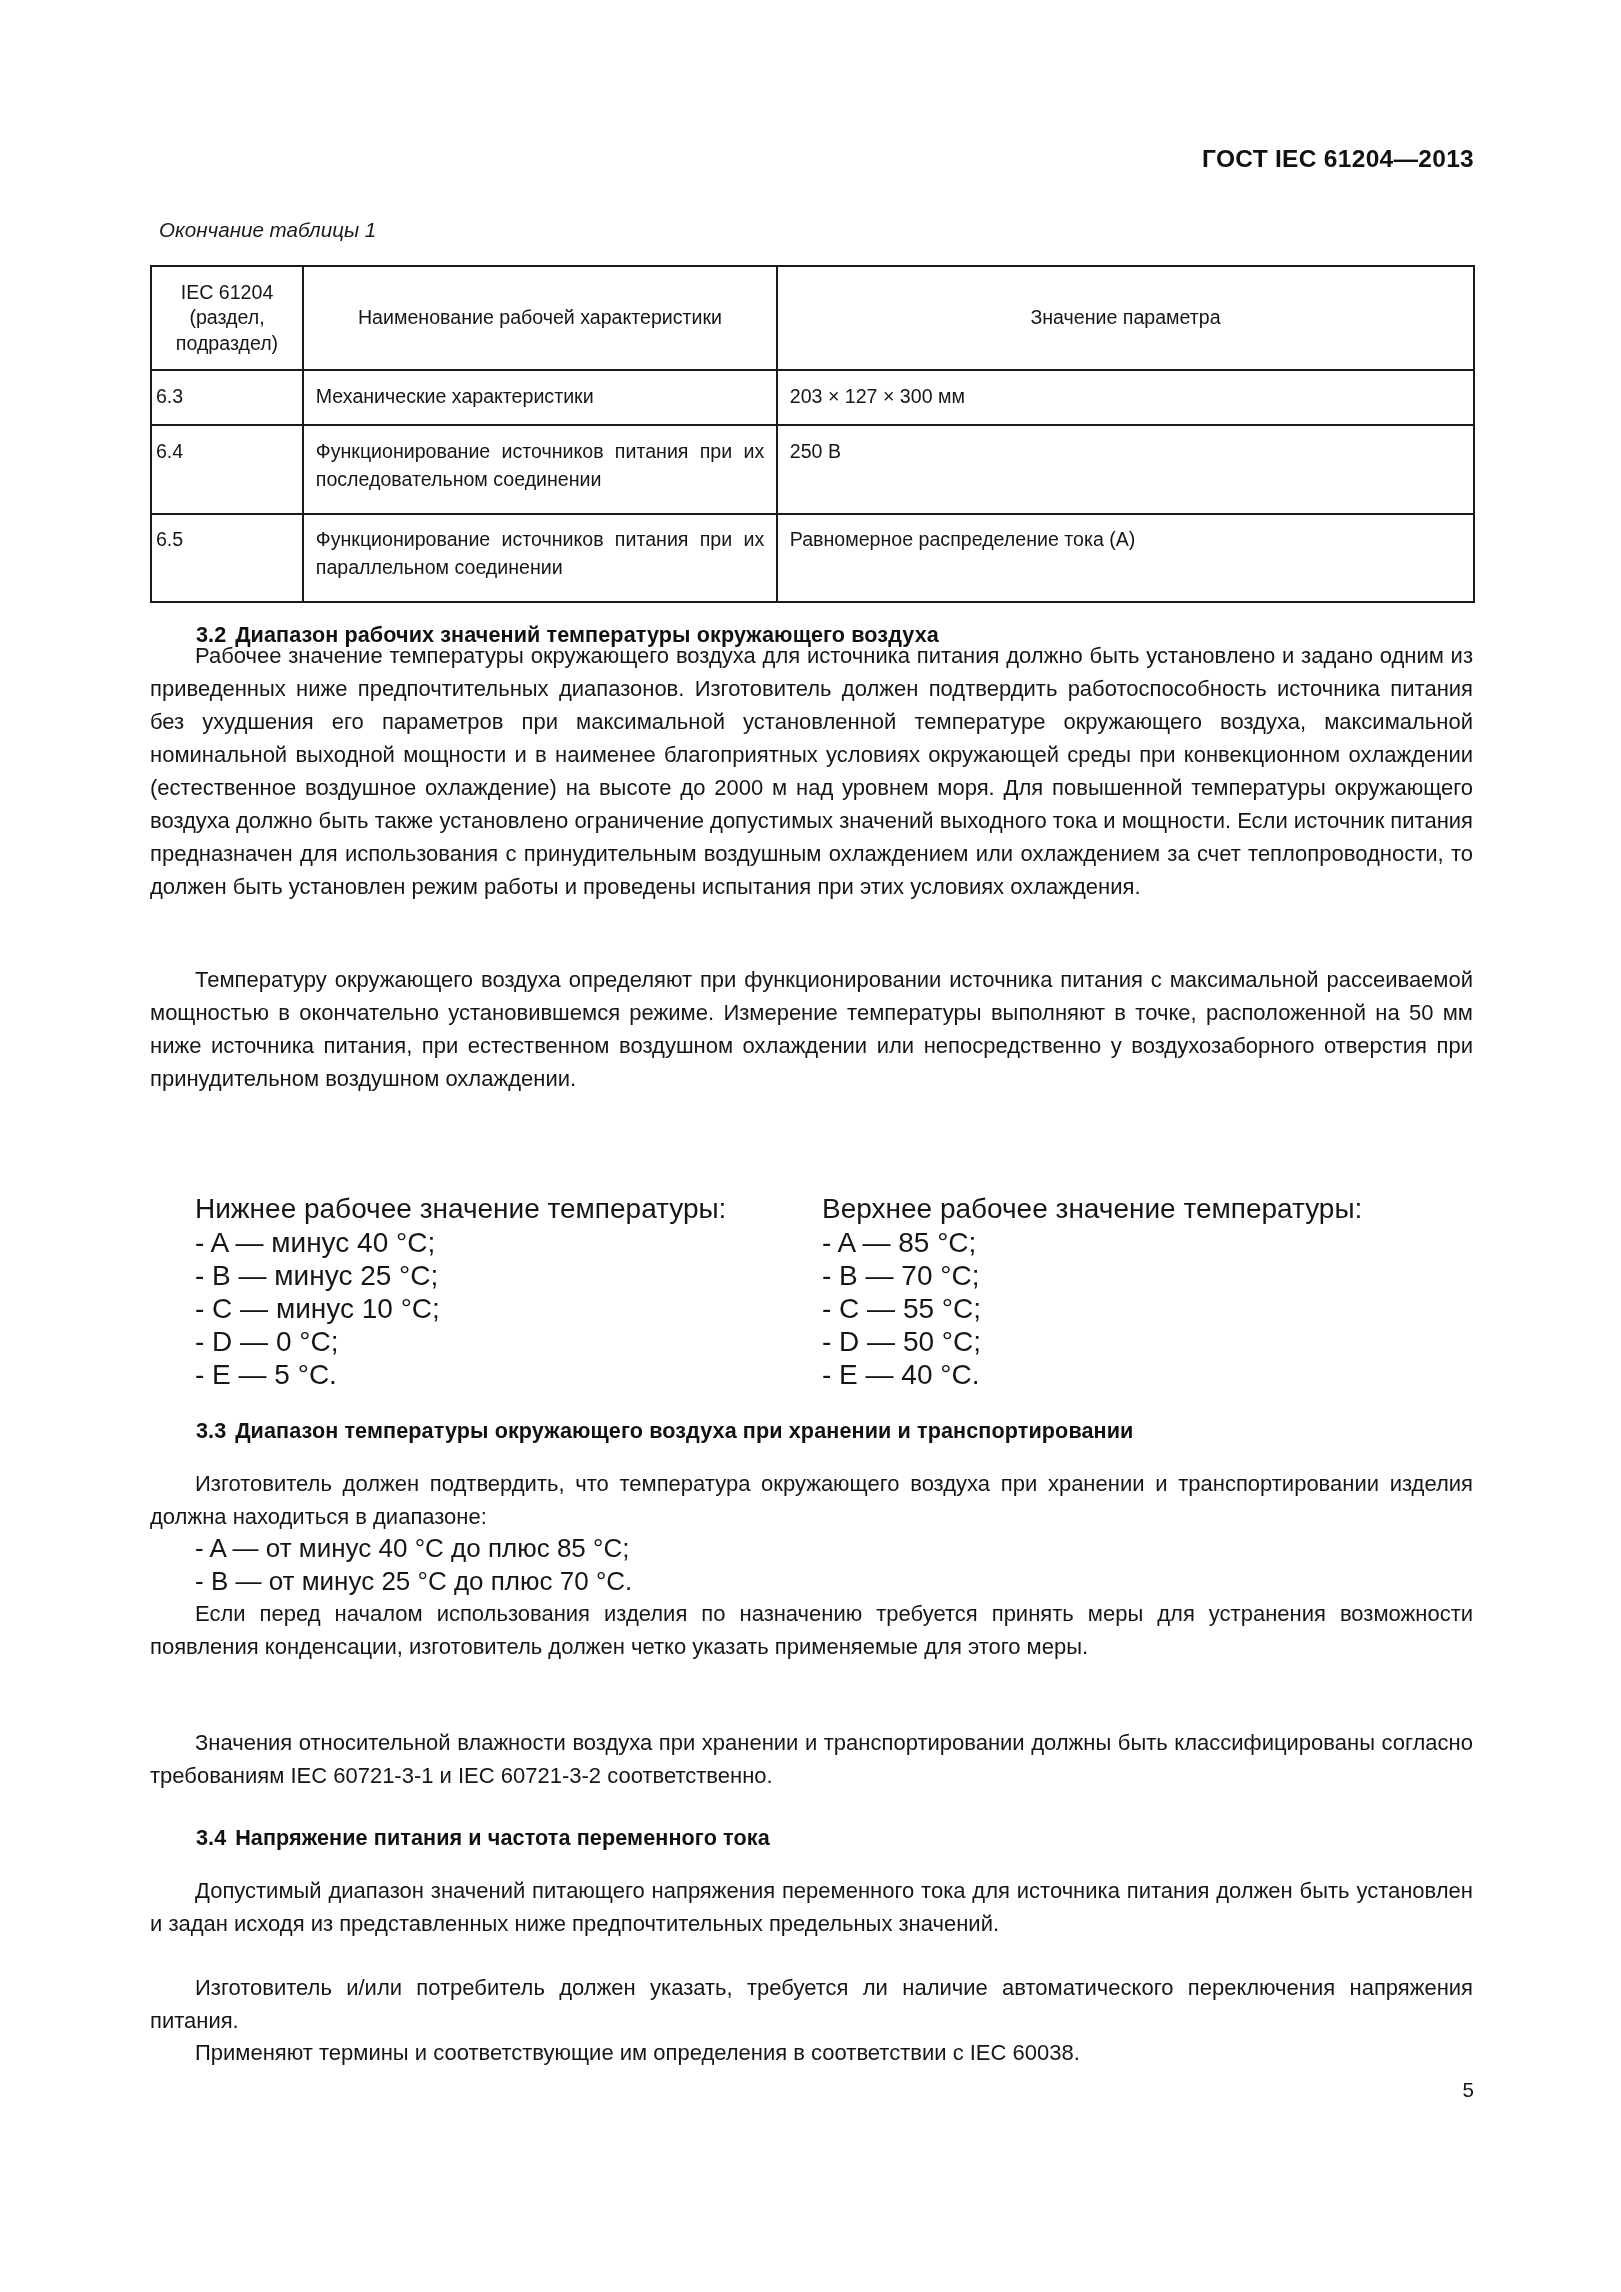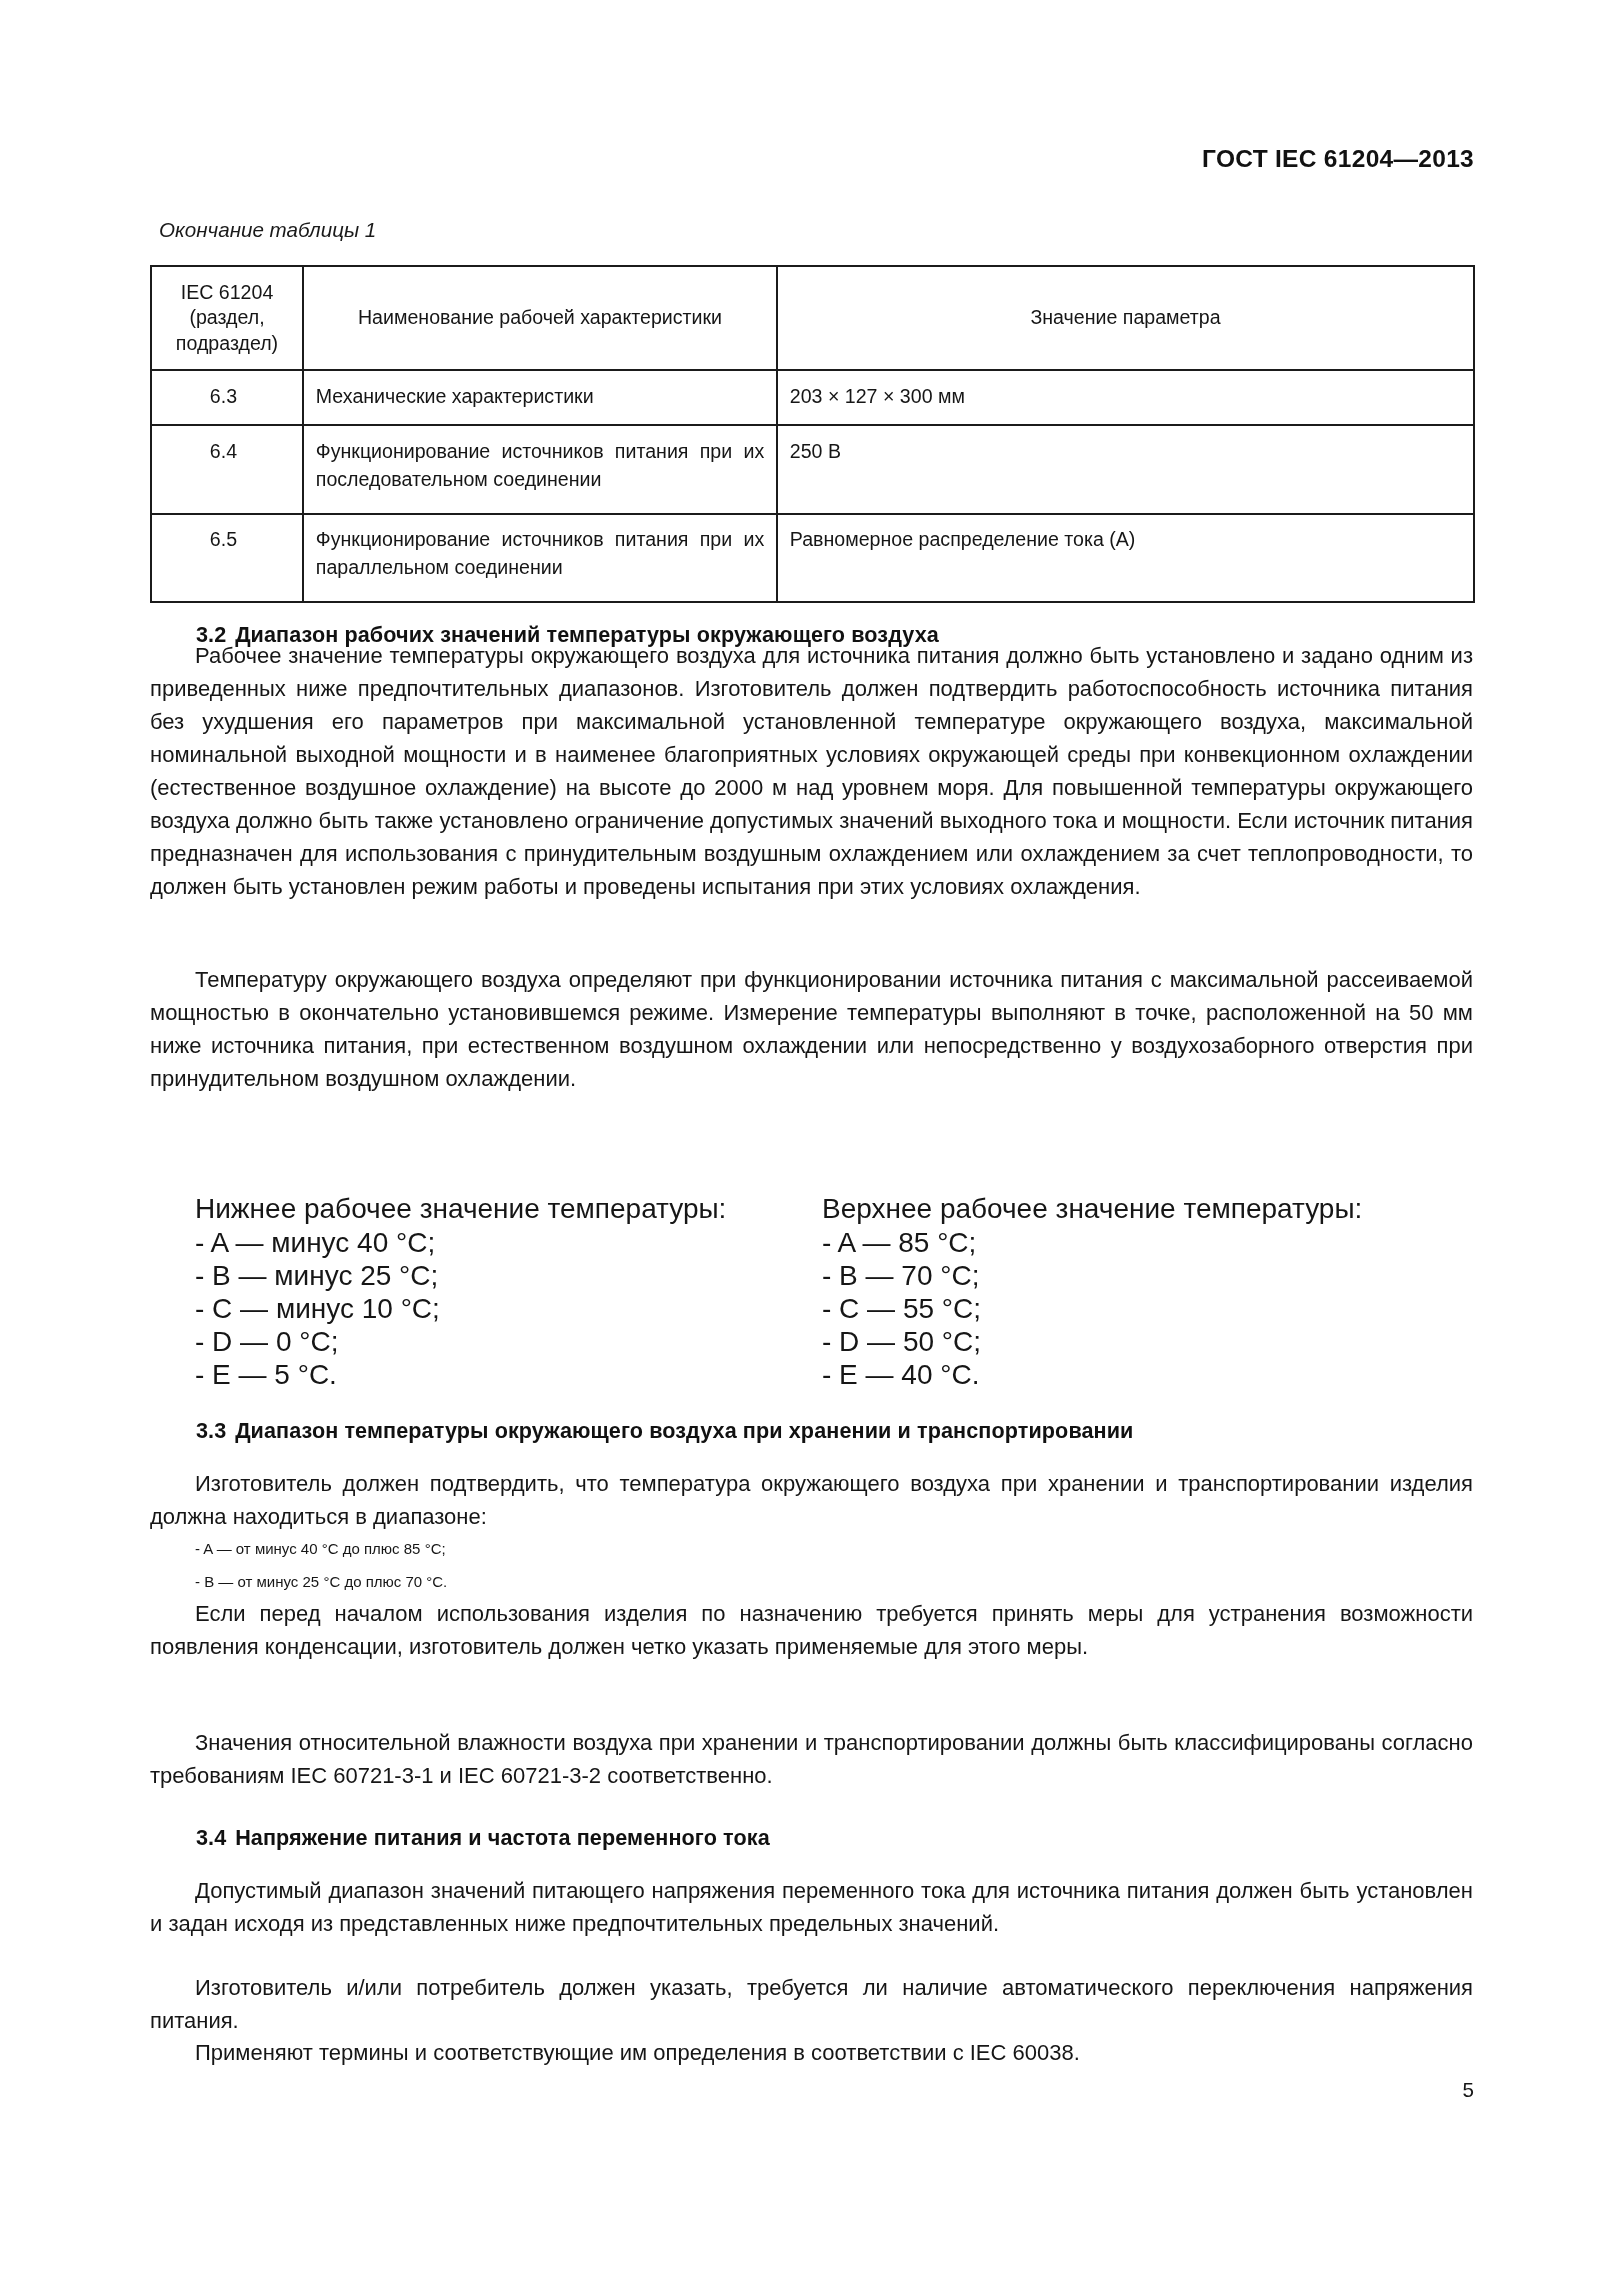--- a/index.html
+++ b/index.html
@@ -77,21 +77,20 @@
     padding: 5.9px 7.8px;
     line-height: 1.32;
     margin-left: 24px;
   }
   .std-table thead th.h1 { line-height: 1.3; }
   .std-table tbody td {
     padding: 11.8px 11.8px 13.7px 11.8px;
     line-height: 1.42;
   }
   .std-table tbody td.num {
-    text-align: center;
     padding-left: 3.9px;
     padding-right: 11px;
   }
   .std-table tbody td.desc {
     text-align: justify;
     text-align-last: left;
     hyphens: none;
   }
   .row-tall td { height: 61px; }
 
@@ -132,21 +131,21 @@
   }
   .temp-col { width: 627px; padding-left: 45px; box-sizing: border-box; }
   .temp-col .t-title { margin-bottom: 1px; }
   .temp-col .t-item { white-space: nowrap; }
 
   
   .mini-list {
     position: absolute;
     left: 150px;
     width: 1323px;
-    font-size: 15px;
+    font-size: 26px;
     line-height: 33px;
     color: #161616;
   }
   .mini-list div { text-indent: 45px; }
 
   
   .page-number {
     position: absolute;
     top: 2078px;
     left: 147px;

